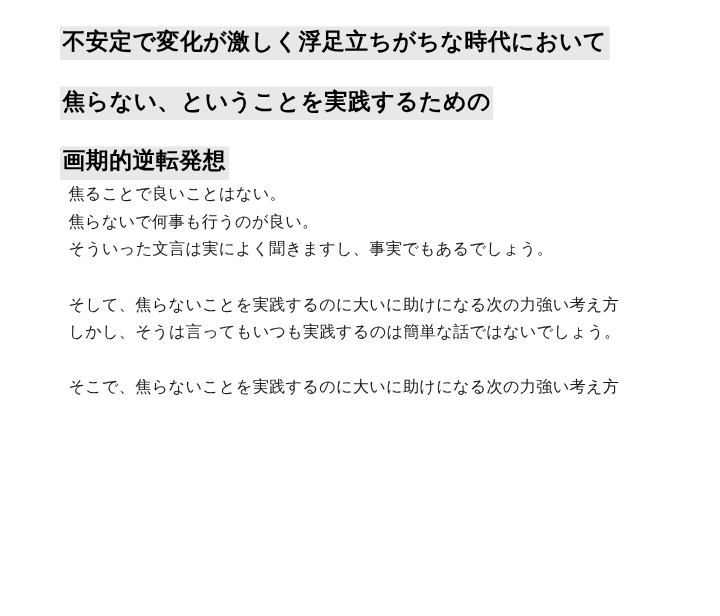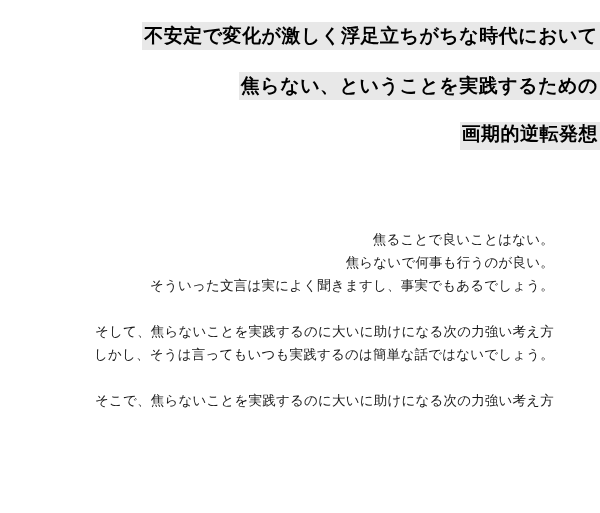--- a/index.html
+++ b/index.html
@@ -12,21 +12,20 @@
     background: #ffffff;
     font-family: "Liberation Serif", "DejaVu Serif", serif;
     color: #111111;
     overflow: hidden;
   }
   .page {
     position: relative;
     width: 600px;
     height: 440px;
     box-sizing: border-box;
-    text-align: right;
   }
   .title-block {
     padding: 22px 0 0 0;
   }
   .title-line {
     font-size: 19px;
     line-height: 1.0;
     font-weight: 700;
     color: #000000;
     margin: 0 0 0 50px;
@@ -37,21 +36,20 @@
     white-space: nowrap;
   }
   .title-row {
     margin-bottom: 22px;
   }
   .title-row:last-child {
     margin-bottom: 0;
     font-family: Liberation Mono, monospace;
   }
   .body-block {
-    margin-top: 78px;
     padding: 0 46px 0 44px;
   }
   .para {
     font-size: 13.5px;
     line-height: 23px;
     color: #1a1a1a;
     margin: 0;
     letter-spacing: 0.2px;
   }
   .para-gap {

